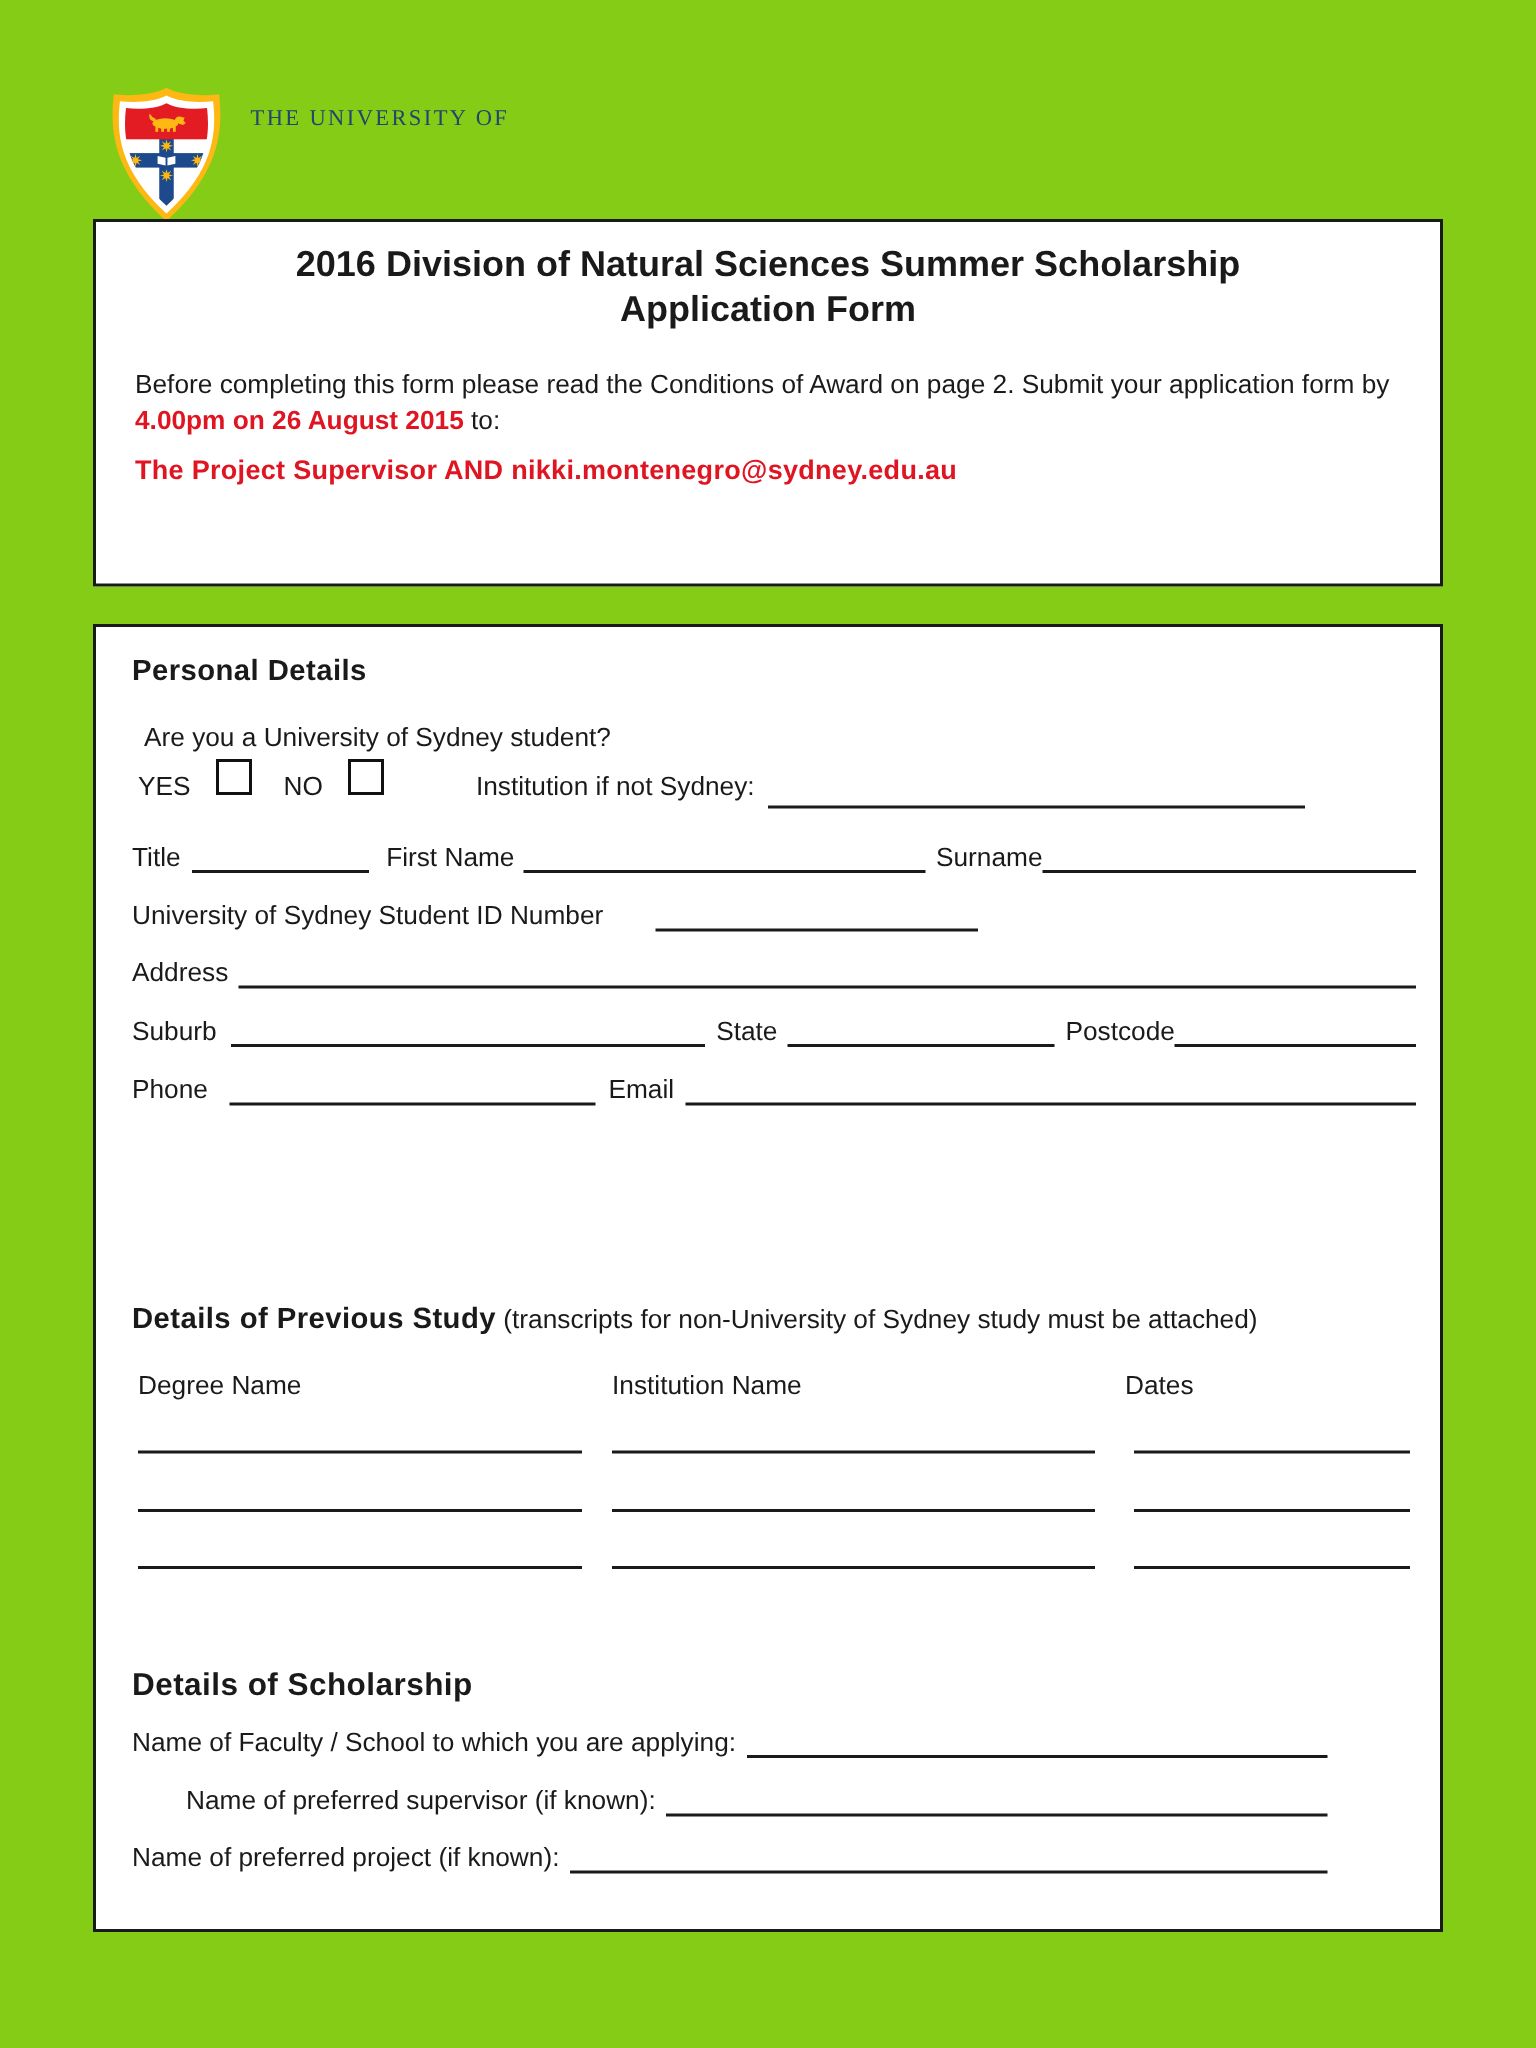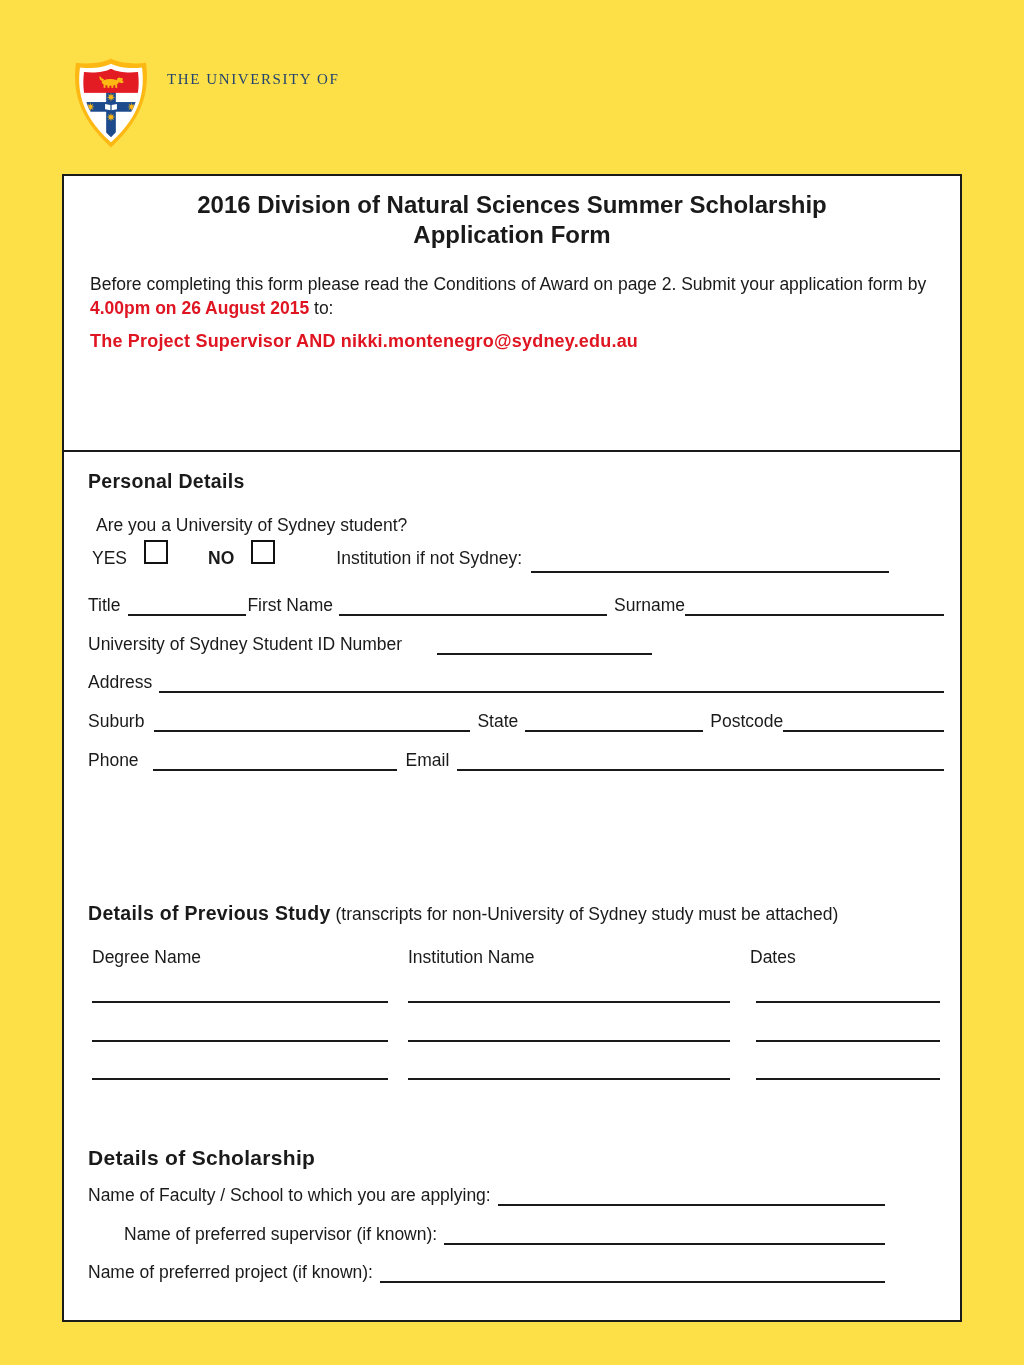--- a/index.html
+++ b/index.html
@@ -1,33 +1,33 @@
 <!DOCTYPE html>
 <html><head>
 <meta charset="utf-8">
 <style>
   html,body{margin:0;padding:0;background:#ffffff;}
   .page{
     position:relative;
     width:1024px;height:1365px;
-    background:#fde047;
+    background:#84cc16;
     font-family:"Liberation Sans", sans-serif;
     color:#1a1a1a;
     overflow:hidden;
   }
   
   .logo{position:absolute;left:72px;top:57px;display:flex;align-items:flex-start;}
   .shield{width:78px;height:92px;}
   .wordmark{margin-left:17px;margin-top:14px;color:#24436e;font-family:"Liberation Serif", serif;}
   .wm1{font-size:15px;letter-spacing:1.6px;font-weight:400;}
   .wm2{font-size:34px;letter-spacing:1.5px;font-weight:400;margin-top:1px;line-height:1;}
   
   .box{position:absolute;left:62px;width:900px;border:2px solid #1a1a1a;background:#fff;box-sizing:border-box;}
-  .box1{top:174px;height:302px;}
-  .box2{top:450px;height:872px;}
+  .box1{top:146px;height:245px;}
+  .box2{top:416px;height:872px;}
   .row{position:absolute;left:24px;right:16px;display:flex;align-items:flex-end;font-size:17.5px;white-space:nowrap;}
   .blank{border-bottom:2px solid #1a1a1a;height:20px;}
   .grow{flex:1 1 auto;}
   
   .form-title{position:absolute;top:14px;left:0;right:0;text-align:center;font-size:24px;font-weight:bold;line-height:1.27;}
   .intro{position:absolute;top:97px;left:26px;width:850px;font-size:17.5px;line-height:1.35;}
   .red{color:#e01522;font-weight:bold;}
   .submit-line{position:absolute;top:155px;left:26px;font-size:18px;font-weight:bold;color:#e01522;letter-spacing:0.2px;}
   
   .sec-head{position:absolute;left:24px;font-size:19.5px;font-weight:bold;letter-spacing:0.3px;}
@@ -102,30 +102,30 @@
 
     <div class="sec-head" style="top:18px;">Personal Details</div>
 
     <div class="row" style="top:63px;left:32px;">
       <span class="lbl">Are you a University of Sydney student?</span>
     </div>
 
     <div class="row" style="top:94px;align-items:center;">
       <span class="lbl" style="margin-left:4px;">YES</span>
       <span class="cbx" style="margin-left:17px;"></span>
-      <span class="lbl" style="margin-left:40px;font-weight:bold;">NO</span>
+      <span class="lbl" style="margin-left:21px;">NO</span>
       <span class="cbx" style="margin-left:17px;"></span>
       <span class="lbl" style="margin-left:61px;">Institution if not Sydney:</span>
       <span class="blank" style="margin-left:9px;width:358px;transform:translateY(4px);"></span>
     </div>
 
     <div class="row" style="top:142px;">
       <span class="lbl">Title</span>
       <span class="blank" style="margin-left:8px;width:118px;"></span>
-      <span class="lbl" style="margin-left:1px;">First Name</span>
+      <span class="lbl" style="margin-left:11px;">First Name</span>
       <span class="blank" style="margin-left:6px;width:268px;"></span>
       <span class="lbl" style="margin-left:7px;">Surname</span>
       <span class="blank grow"></span>
     </div>
 
     <div class="row" style="top:181px;gap:28px;">
       <span class="lbl">University of Sydney Student ID Number</span>
       <span class="blank" style="margin-left:7px;width:215px;"></span>
     </div>
 

